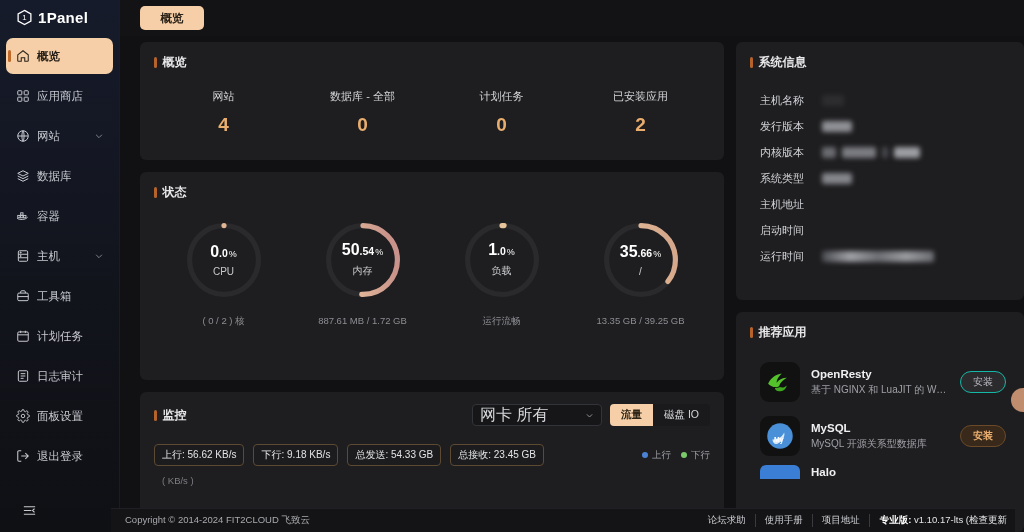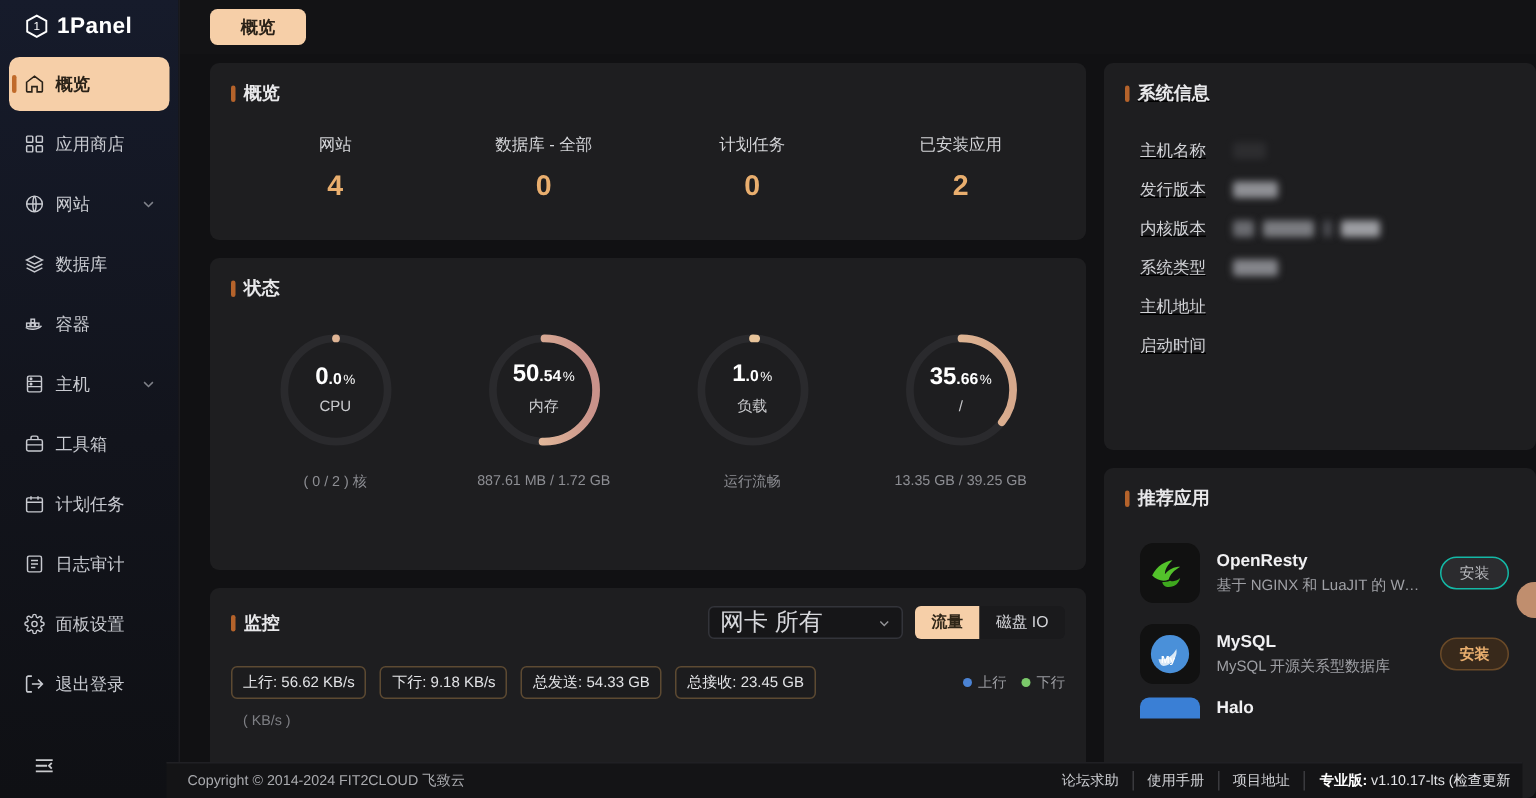--- a/index.html
+++ b/index.html
@@ -468,21 +468,21 @@
               <span><i class="dot" style="background:#7bc96a"></i><span>下行</span></span>
             </div>
           </div>
           <div class="unit">( KB/s )</div>
         </div>
 
       </div>
 
       <div class="col-right">
 
-        <div class="card" style="height:258px;text-decoration:underline;">
+        <div class="card" style="height:258px;">
           <div class="card-title">
             <span class="tick"></span>
             <span>系统信息</span>
           </div>
           <div class="sys-rows">
             <div class="sys-row">
               <span class="sys-key">主机名称</span>
               <span class="sys-val">
                   <i class="blur" style="width:22px;background:#3a3a3d;opacity:.55;"></i>
                 </span>
@@ -508,20 +508,26 @@
                   <i class="blur" style="width:30px;background:#85868b;"></i>
                 </span>
             </div>
             <div class="sys-row">
               <span class="sys-key">主机地址</span>
               <span class="sys-val"></span>
             </div>
             <div class="sys-row">
               <span class="sys-key">启动时间</span>
               <span class="sys-val"></span>
+            </div>
+            <div class="sys-row">
+              <span class="sys-key">运行时间</span>
+              <span class="sys-val">
+                  <i class="blur" style="width:112px;background:linear-gradient(90deg,#4b4c51,#9fa0a5,#6e6f74,#9a9b9f,#6b6c71);"></i>
+                </span>
             </div>
           </div>
         </div>
 
         <div class="card" style="flex:1 1 auto; overflow:hidden;">
           <div class="card-title">
             <span class="tick"></span>
             <span>推荐应用</span>
           </div>
           <div class="apps">

